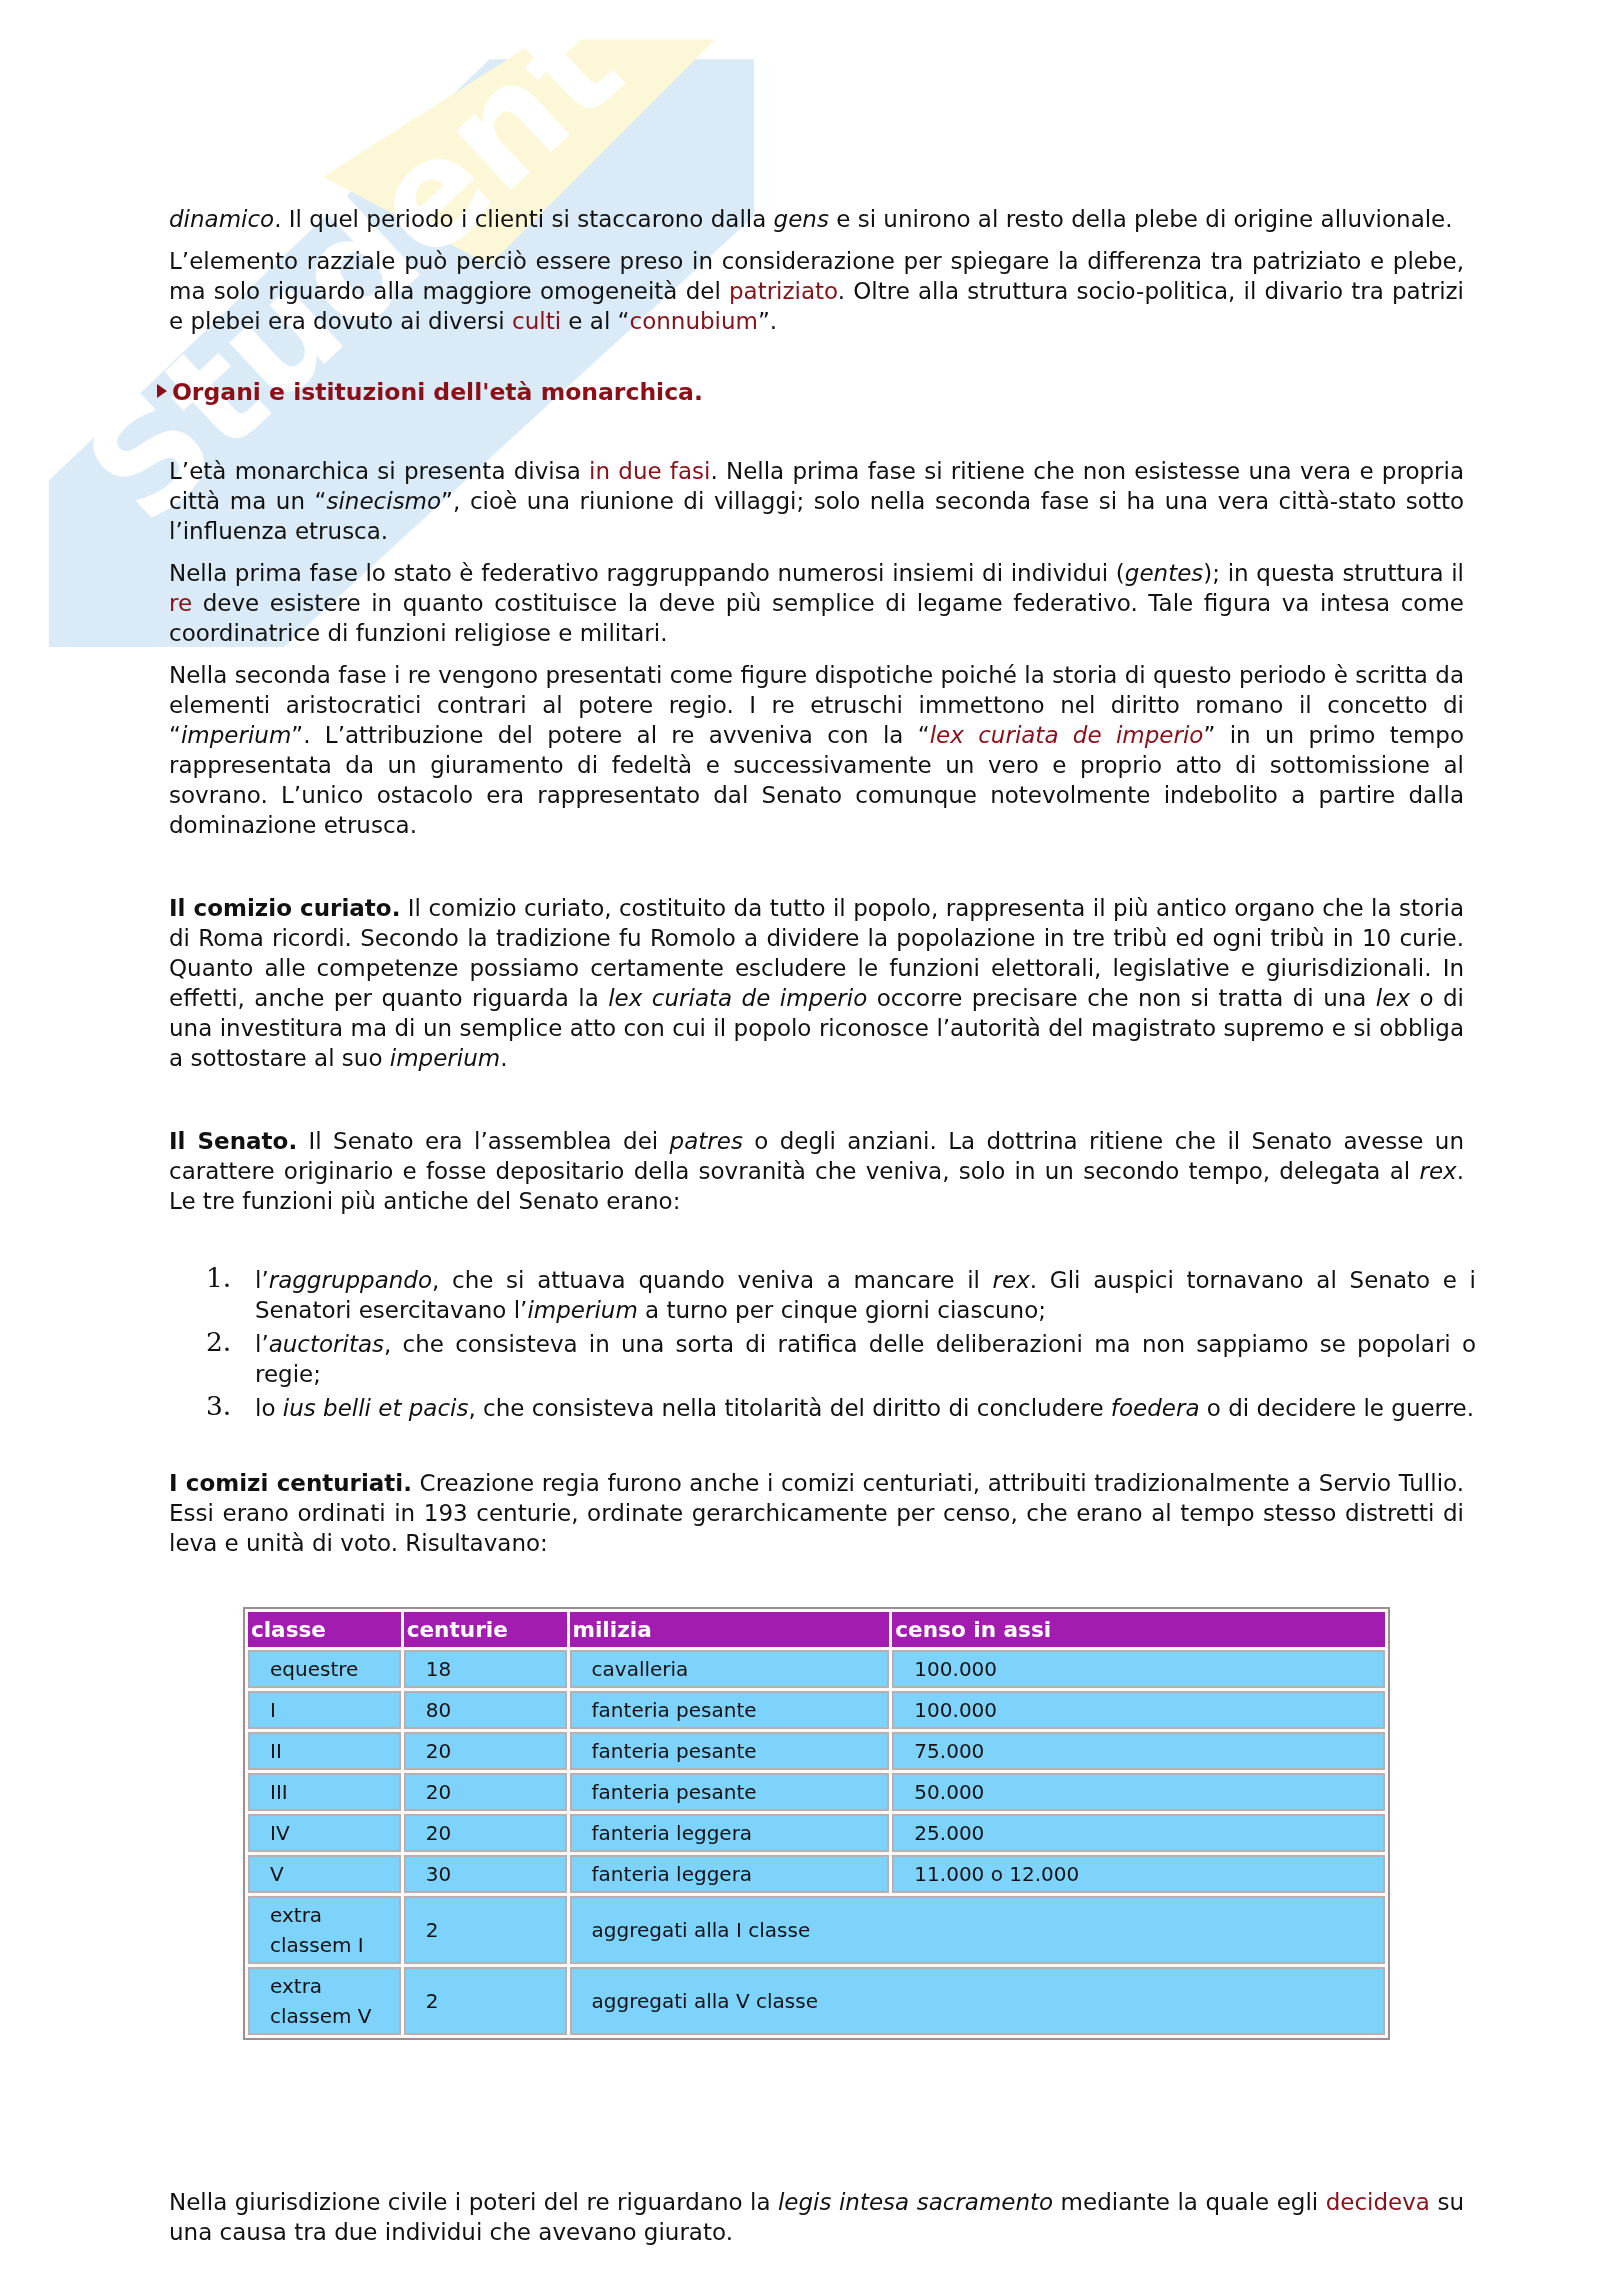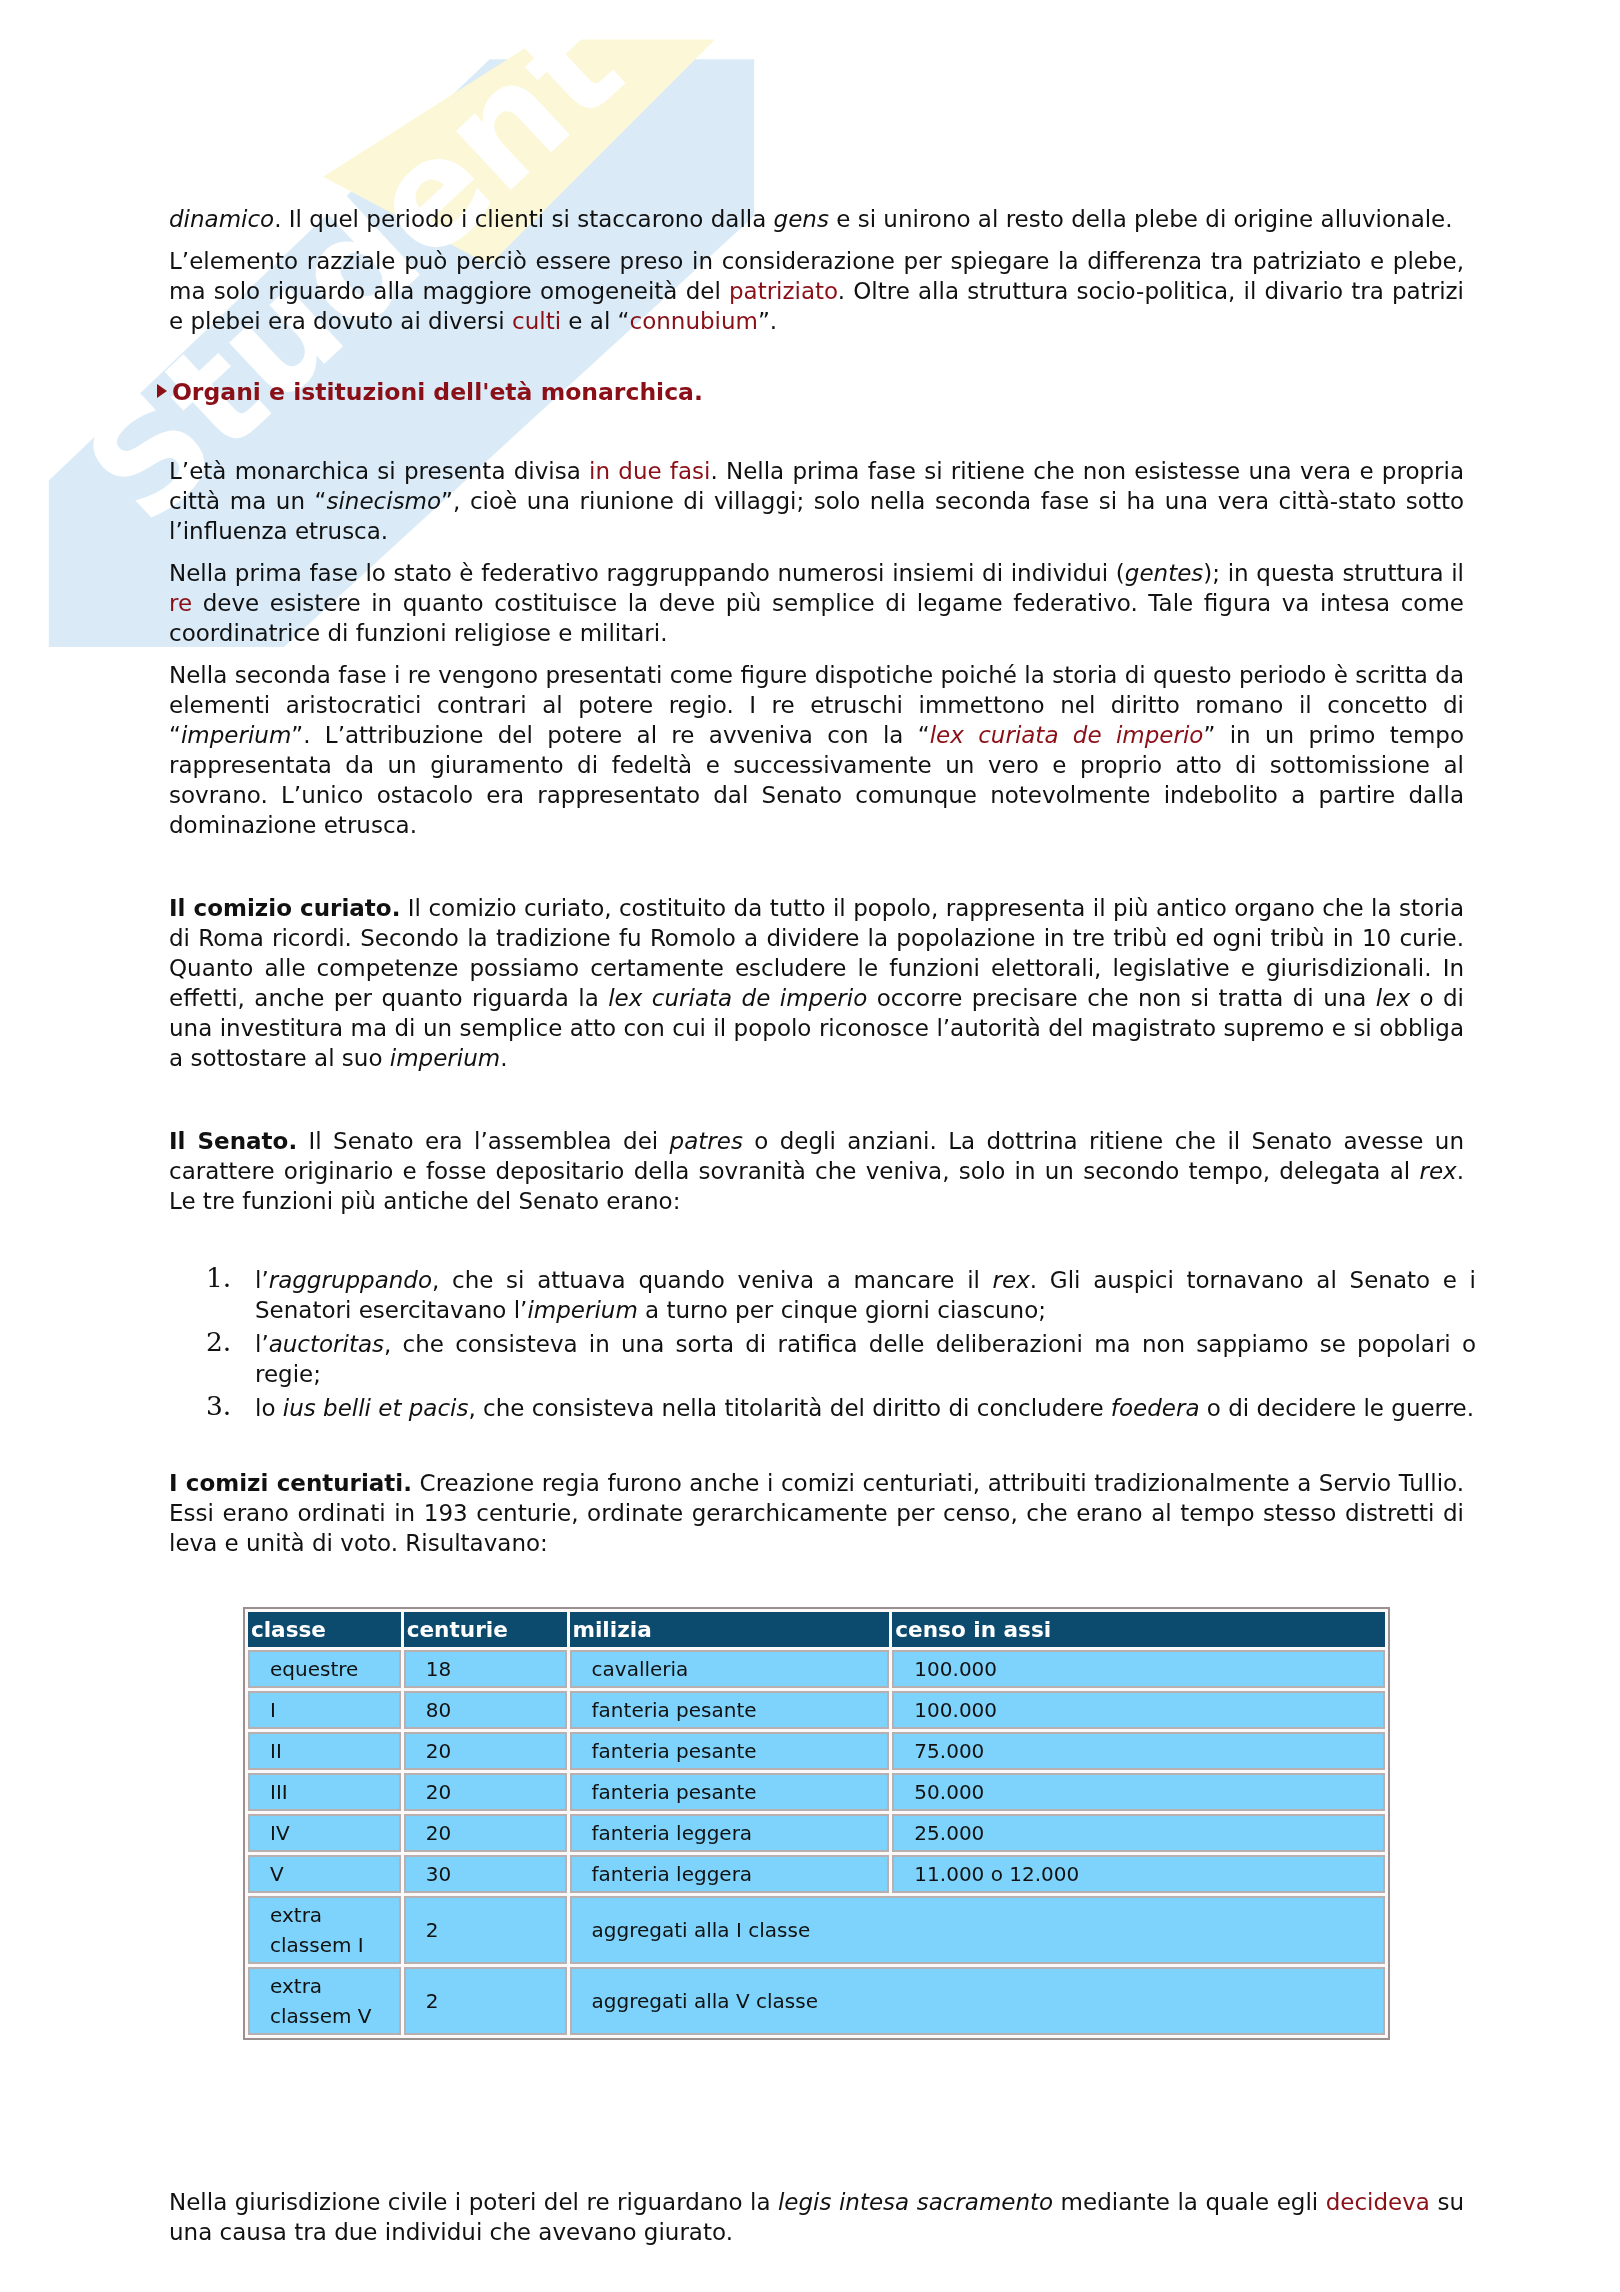--- a/index.html
+++ b/index.html
@@ -13,21 +13,21 @@
   .heading .arrow { display: inline-block; width: 0; height: 0; border-top: 7.8px solid transparent; border-bottom: 7.8px solid transparent;
                     border-left: 10.8px solid #8b0f17; margin-right: 4.9px; position: relative; top: -1px; }
   .heading .arrow::before { content: ""; }
   .runin { font-weight: bold; }
   ol { margin: 0; padding: 0; list-style: none; }
   ol li { position: relative; padding-left: 98px; text-align: justify; margin-bottom: 3.9px; }
   ol li .num { position: absolute; left: 49px; top: -2px; font-family: "DejaVu Serif", serif; font-size: 26.5px; }
   .spacer-s { height: 29px; } .spacer-m { height: 37px; } .spacer-l { height: 49px; }
   table.cent { border-collapse: separate; border-spacing: 3.9px; margin-left: 86px; width: 1147px;
                border: 2px solid #9a9090; background: #fdf9f9; font-size: 20px; }
-  table.cent th { background: #0c4a6e; color: #fff; text-align: left; font-weight: bold; padding: 2.9px 2.9px 2px; height: 29px; font-size: 21.6px; }
+  table.cent th { background: #a21caf; color: #fff; text-align: left; font-weight: bold; padding: 2.9px 2.9px 2px; height: 29px; font-size: 21.6px; }
   table.cent td { background: #7dd3fc; border: 2px solid #b8b0b0; padding: 2px 20px; height: 26.5px; }
 </style>
 </head>
 <body>
 
 <svg class="watermark" viewBox="0 0 760 640">
   <g opacity="0.22">
     <polygon points="20,470 470,40 740,40 740,200 260,640 20,640" fill="#5aa9dc"></polygon>
     <polygon points="300,160 520,20 700,20 470,250" fill="#f2dc4a"></polygon>
     <text x="120" y="520" transform="rotate(-43 120 520)" font-family="DejaVu Sans, sans-serif" font-size="150" font-weight="bold" fill="#ffffff">Student</text>

